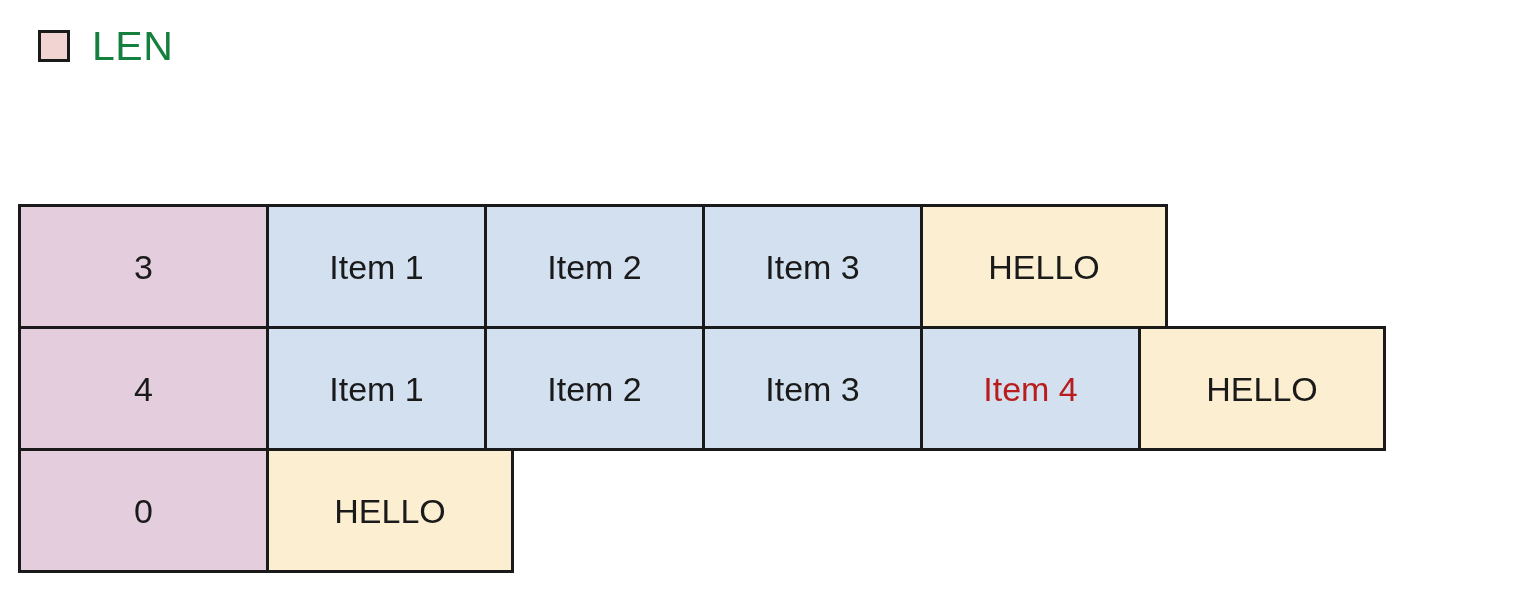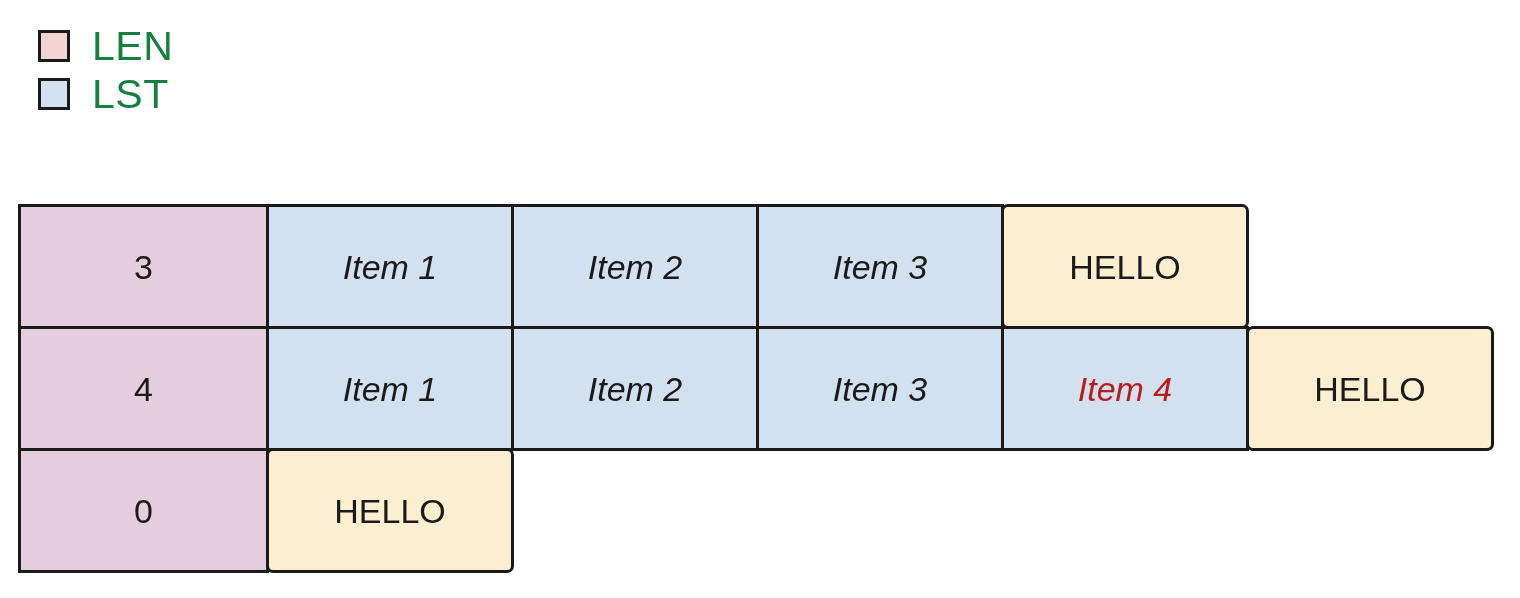--- a/index.html
+++ b/index.html
@@ -66,34 +66,30 @@
     justify-content: center;
     font-size: 34px;
     line-height: 34px;
     color: #1a1a1a;
     white-space: nowrap;
     margin-left: -3px;
   }
   .cell:first-child { margin-left: 0; }
 
   .cell.len { width: 251px; }
-  .cell.lst { width: 248px; font-style: italic; }
-  .cell.fld { width: 248px; border-radius: 7px; }
+  .cell.lst { width: 221px; }
+  .cell.fld { width: 248px; }
 </style>
 </head>
 <body>
 
 <div id="legend">
     <div class="legend-row">
       <div class="legend-swatch" style="background: rgb(242, 213, 211); border-color: rgb(26, 26, 26);"></div>
       <div class="legend-label">LEN</div>
-    </div>
-    <div class="legend-row">
-      <div class="legend-swatch" style="background: rgb(211, 224, 239); border-color: rgb(26, 26, 26);"></div>
-      <div class="legend-label">LST</div>
     </div>
   </div>
 
 <div id="table">
     <div class="row">
       <div class="cell len" style="background: rgb(228, 206, 221); border-color: rgb(26, 26, 26); color: rgb(26, 26, 26);">3</div>
       <div class="cell lst" style="background: rgb(211, 224, 239); border-color: rgb(26, 26, 26); color: rgb(26, 26, 26);">Item 1</div>
       <div class="cell lst" style="background: rgb(211, 224, 239); border-color: rgb(26, 26, 26); color: rgb(26, 26, 26);">Item 2</div>
       <div class="cell lst" style="background: rgb(211, 224, 239); border-color: rgb(26, 26, 26); color: rgb(26, 26, 26);">Item 3</div>
       <div class="cell fld" style="background: rgb(252, 238, 208); border-color: rgb(26, 26, 26); color: rgb(26, 26, 26);">HELLO</div>

